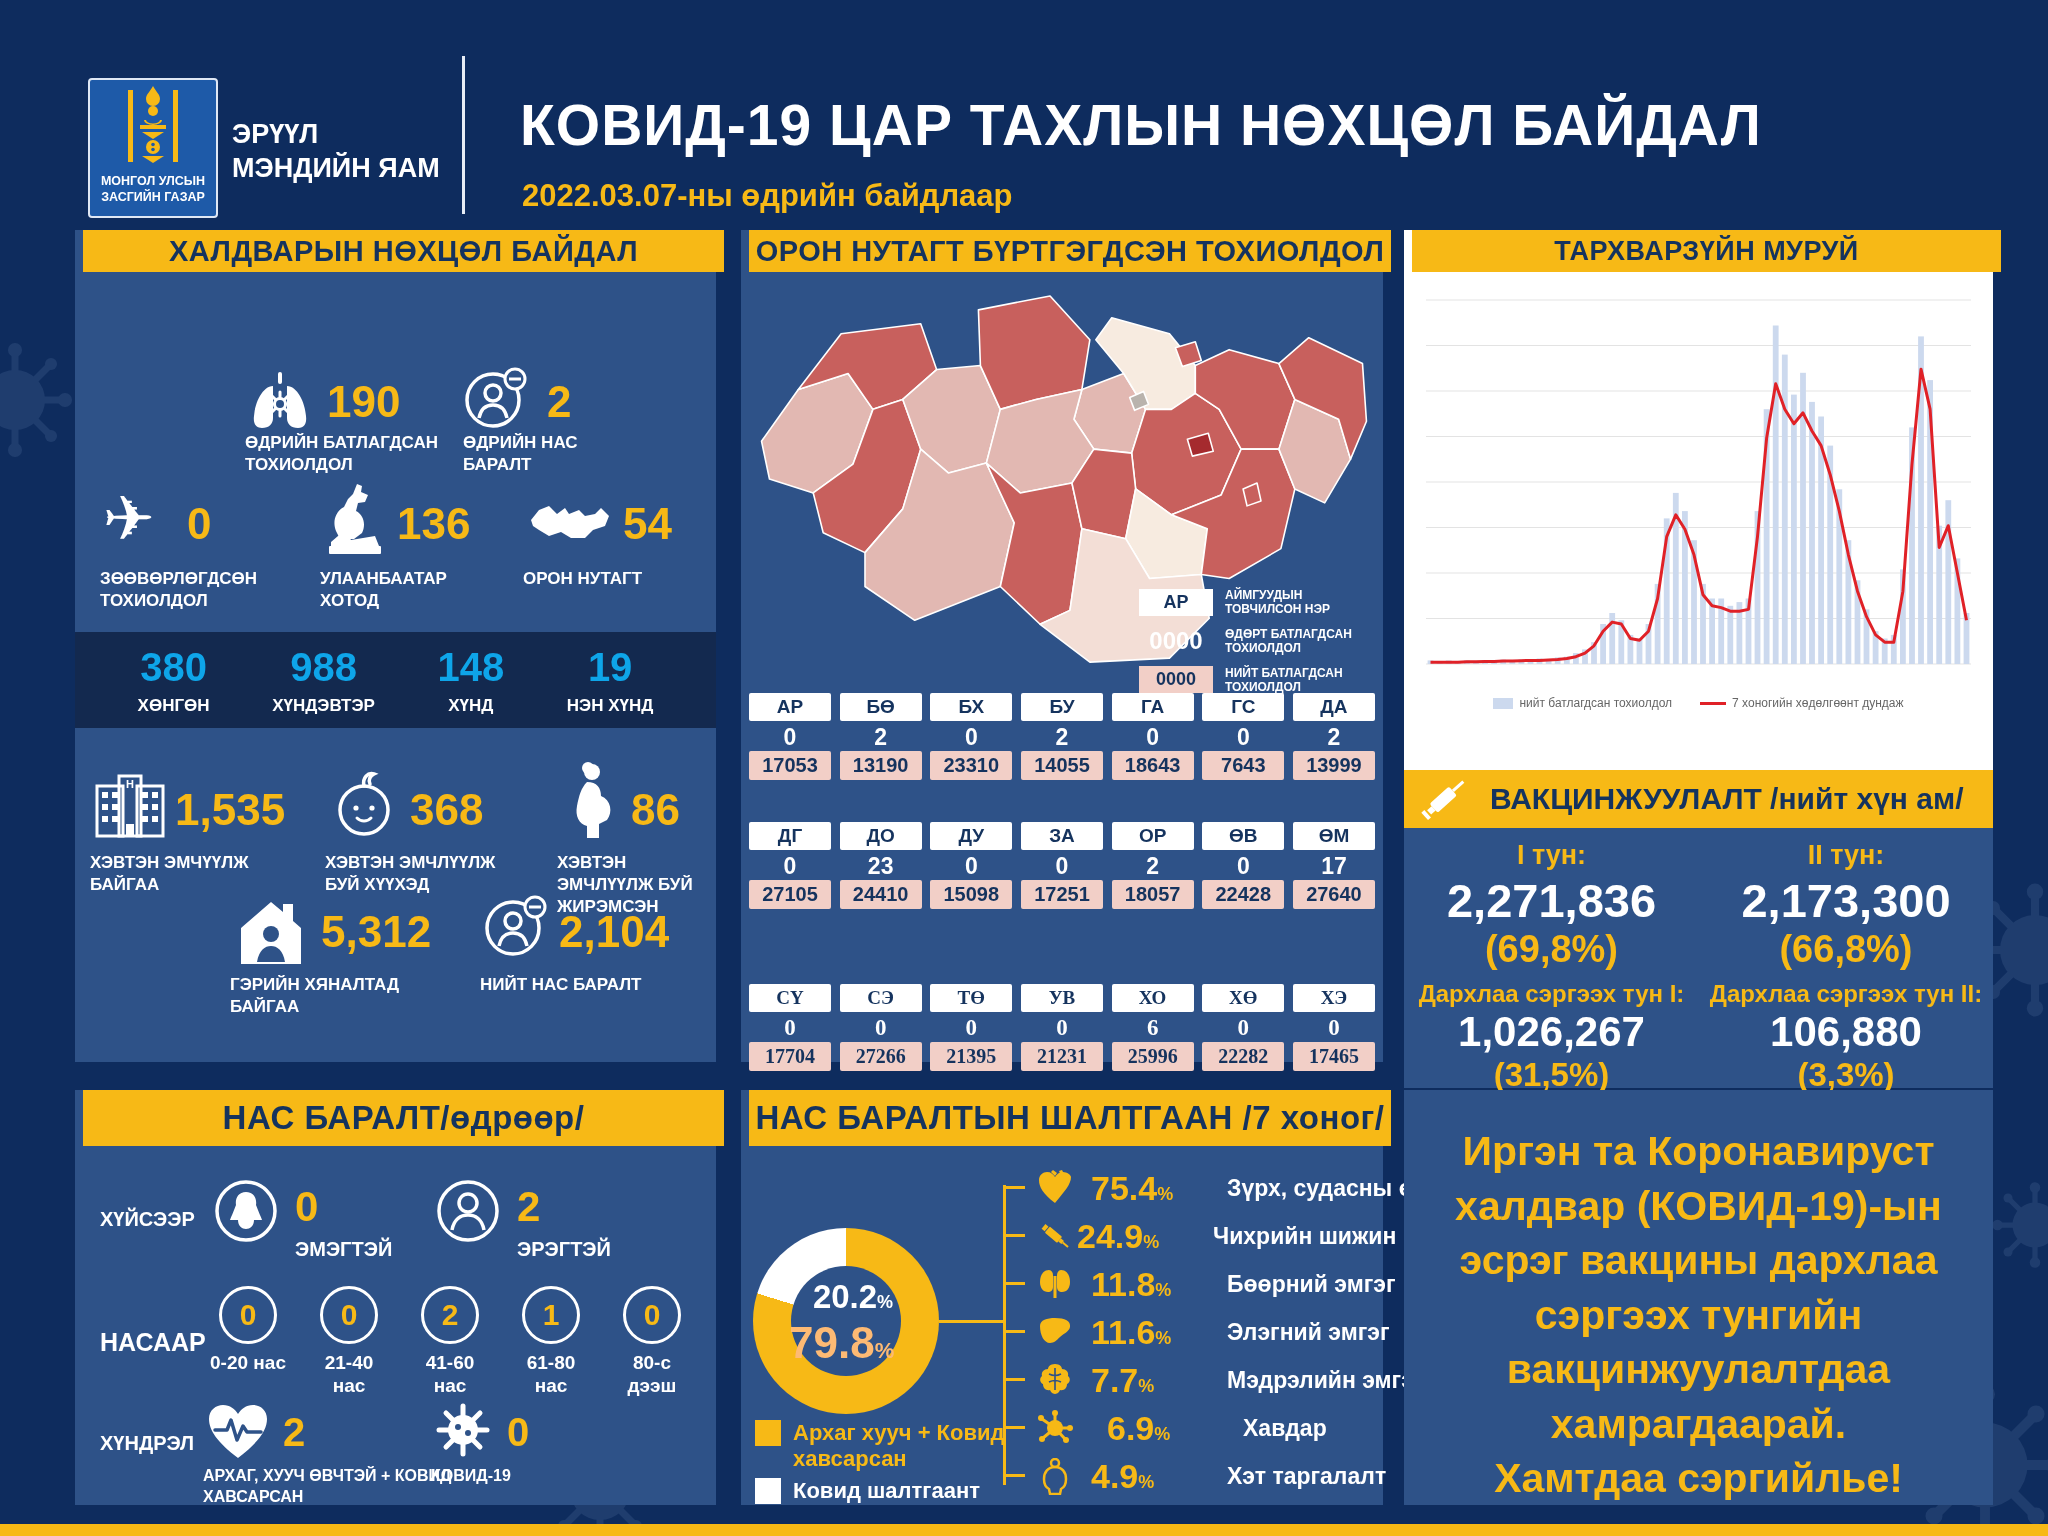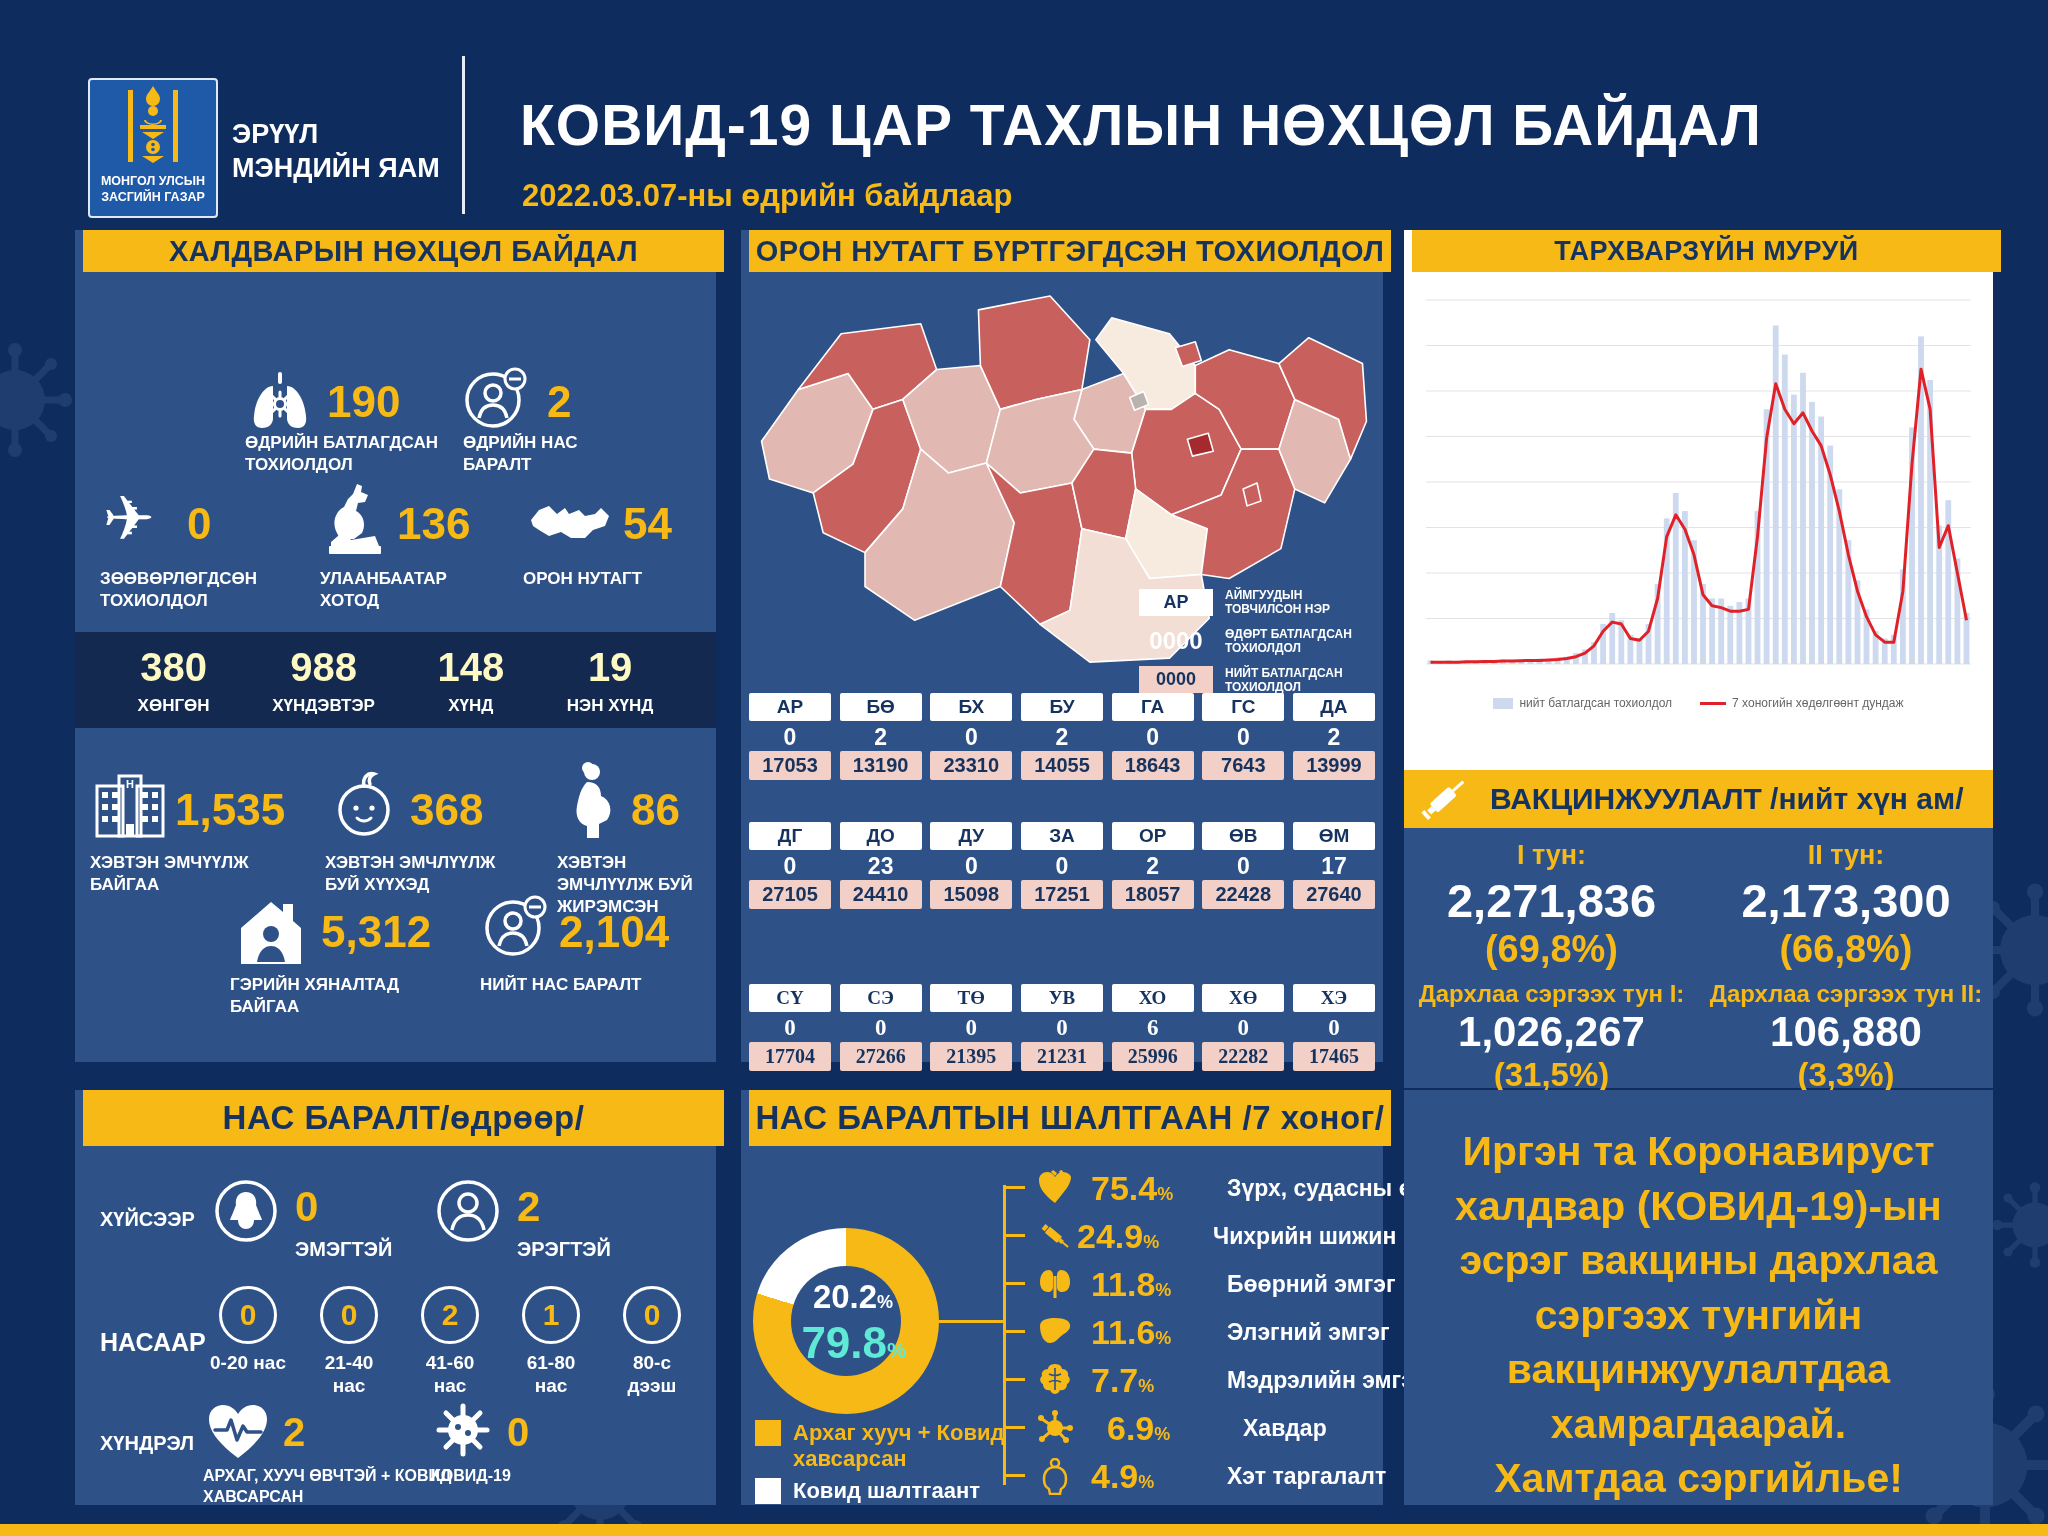--- a/index.html
+++ b/index.html
@@ -9,21 +9,21 @@
   .abs{position:absolute;}
   .panel{position:absolute;background:#2e5288;}
   .panel-header{position:absolute;left:8px;top:0;width:100%;background:#f7b916;color:#15335e;
     font-weight:bold;display:flex;align-items:center;justify-content:center;letter-spacing:.5px;}
   .yellow{color:#f7b916;}
   .white{color:#ffffff;}
   .statval{position:absolute;color:#f7b916;font-weight:bold;font-size:44px;line-height:1;}
   .statlbl{position:absolute;color:#ffffff;font-weight:bold;font-size:17px;line-height:1.3;text-transform:uppercase;}
   .sev-strip{position:absolute;left:0;width:100%;background:#13294f;display:flex;justify-content:space-evenly;align-items:center;}
   .sev-item{text-align:center;}
-  .sev-value{color:#fef9c3;font-weight:bold;font-size:40px;}
+  .sev-value{color:#0ea5e9;font-weight:bold;font-size:40px;}
   .sev-label{color:#ffffff;font-weight:bold;font-size:17px;margin-top:6px;}
   .region-row{position:absolute;left:8px;width:626px;display:flex;justify-content:space-between;}
   .region-cell{width:82px;text-align:center;}
   .rc-code{background:#ffffff;color:#15335e;font-weight:bold;font-size:19px;height:28px;line-height:28px;border-radius:2px;}
   .rc-daily{color:#ffffff;font-weight:bold;font-size:23px;height:30px;line-height:32px;}
   .rc-total{background:#f2cfc7;color:#15335e;font-weight:bold;font-size:20px;height:29px;line-height:29px;border-radius:2px;}
   .age-circle{width:58px;height:58px;border:3px solid #ffffff;border-radius:50%;display:flex;align-items:center;justify-content:center;
     color:#f7b916;font-weight:bold;font-size:30px;}
   .age-label{color:#ffffff;font-weight:bold;font-size:19px;text-align:center;margin-top:8px;line-height:1.2;}
   .cause-row{position:absolute;display:flex;align-items:center;}
@@ -604,21 +604,21 @@
   </div>
 
   <div class="panel" style="left:741px;top:1090px;width:642px;height:415px;">
     <div class="panel-header" style="height:56px;font-size:33px;align-items:center;">
         <span>НАС БАРАЛТЫН ШАЛТГААН /7 хоног/</span>
       </div>
 
     <div class="donut" id="donut" style="left: 12px; top: 138px; width: 186px; height: 186px; background: conic-gradient(rgb(247, 185, 22) 0deg, rgb(247, 185, 22) 79.8%, rgb(255, 255, 255) 79.8%, rgb(255, 255, 255) 100%);"></div>
     <div class="abs" style="left:62px;top:188px;width:100px;text-align:center;color:#ffffff;font-weight:bold;font-size:33px;">
       <span>20.2</span><span style="font-size:18px;">%</span></div>
-    <div class="abs" style="left:48px;top:228px;width:130px;text-align:center;color:#5eead4;font-weight:bold;font-size:44px;">
+    <div class="abs" style="left:48px;top:228px;width:130px;text-align:left;color:#fdba74;font-weight:bold;font-size:44px;">
       <span>79.8</span><span style="font-size:22px;">%</span></div>
 
     <div class="abs" style="left:14px;top:330px;display:flex;">
       <span class="legend-swatch" style="background:#f7b916;"></span>
       <span style="color:#f7b916;font-weight:bold;font-size:22px;margin-left:12px;width:215px;line-height:1.2;">Архаг хууч + Ковид хавсарсан</span>
     </div>
     <div class="abs" style="left:14px;top:388px;display:flex;">
       <span class="legend-swatch" style="background:#ffffff;"></span>
       <span style="color:#ffffff;font-weight:bold;font-size:22px;margin-left:12px;">Ковид шалтгаант</span>
     </div>

